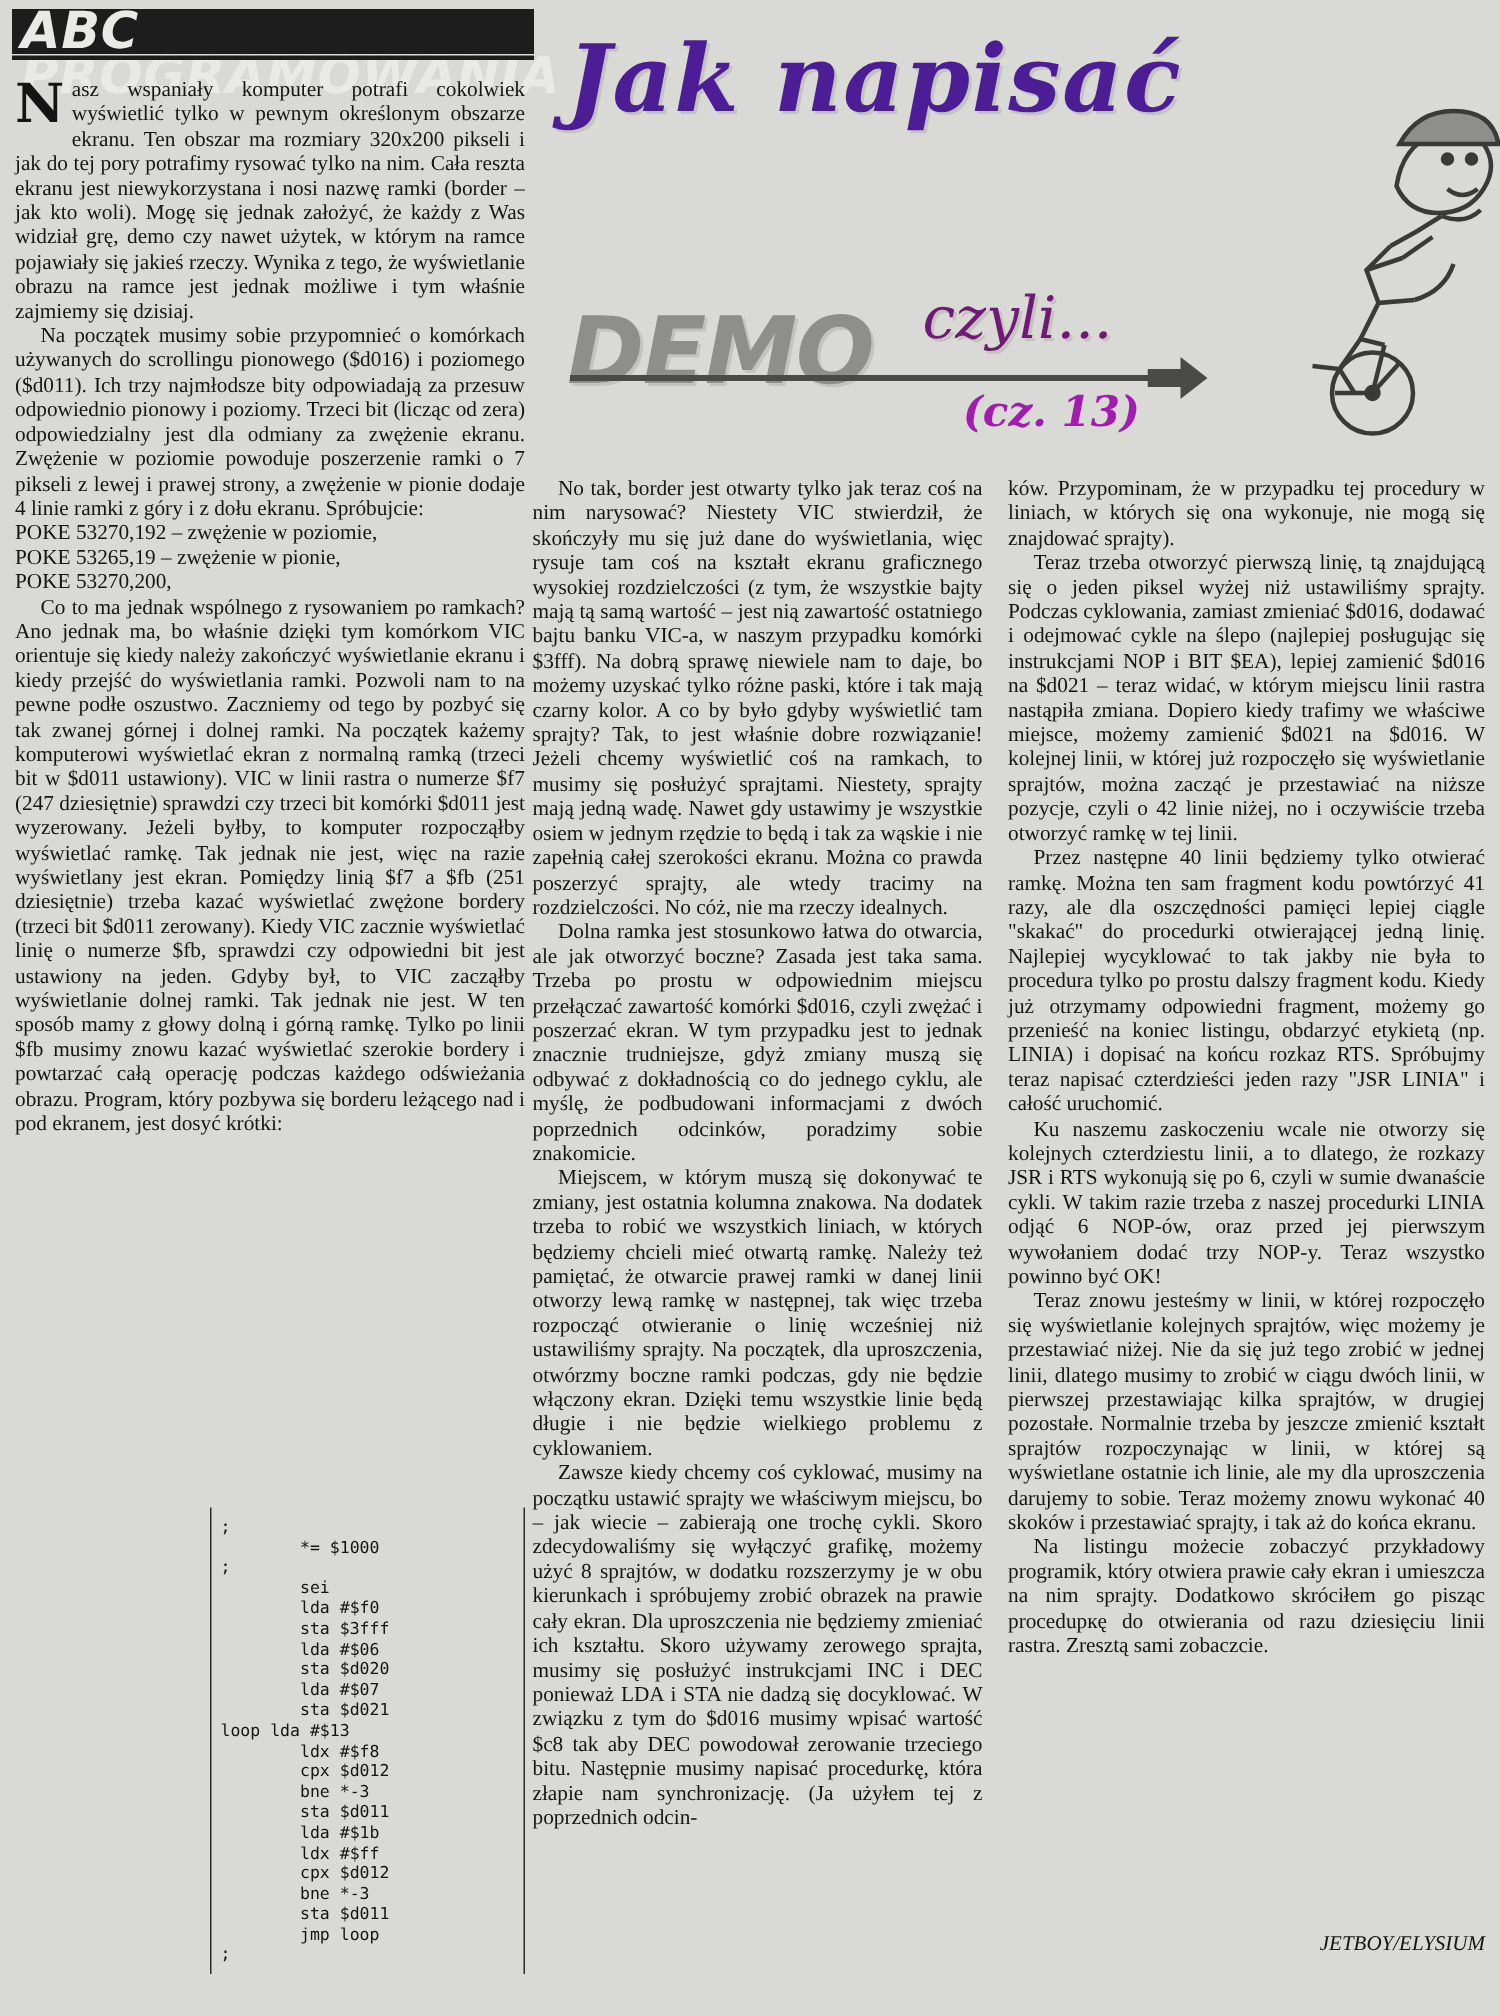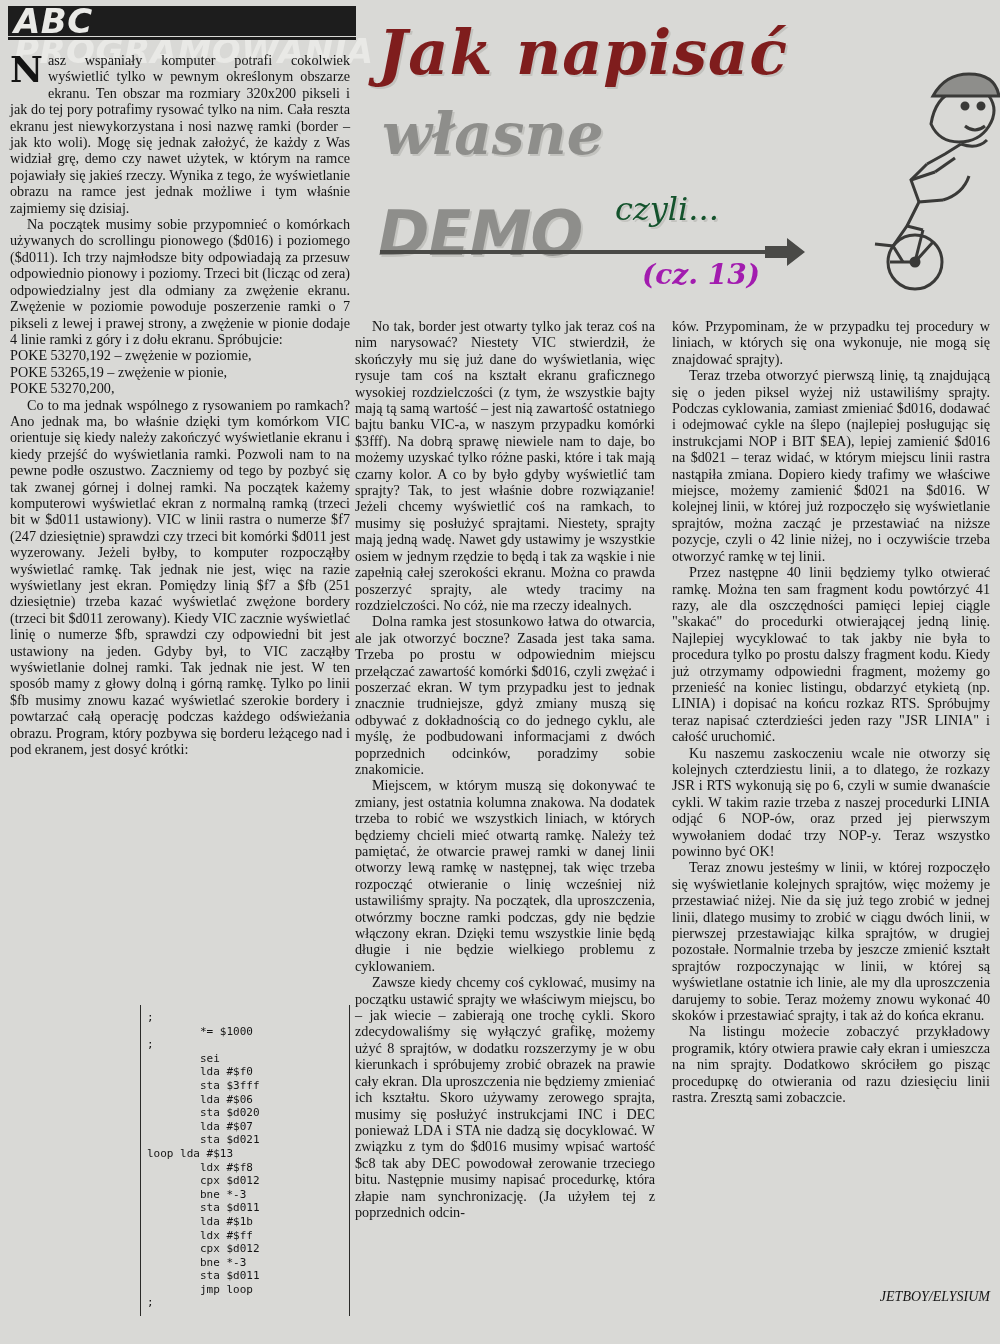--- a/index.html
+++ b/index.html
@@ -35,21 +35,21 @@
   }
   
   .titleart{
     position:absolute;left:360px;top:0px;width:640px;height:310px;
   }
   .t-jak{
     position:absolute;left:18px;top:16px;
     font-family:"DejaVu Serif", serif;
     font-style:italic;font-weight:bold;
     font-size:62px;
-    color:#7f1d1d;
+    color:#4c1d95;
     text-shadow:2px 2px 0 #c3c3bf;
     letter-spacing:1px;
     white-space:nowrap;
   }
   .t-wlasne{
     position:absolute;left:22px;top:100px;
     font-family:"DejaVu Serif", serif;
     font-style:italic;font-weight:bold;
     font-size:58px;
     color:#8e8e8b;
@@ -64,22 +64,22 @@
     color:#8e8e8b;
     text-shadow:2px 2px 0 #c3c3bf;
     letter-spacing:-1px;
     white-space:nowrap;
     margin-top:22px;
   }
   .t-czyli{
     position:absolute;left:255px;top:190px;
     font-family:"DejaVu Serif", serif;
     font-style:italic;
-    font-size:32px;
-    color:#14532d;
+    font-size:39px;
+    color:#701a75;
     text-shadow:2px 2px 0 #c3c3bf;
     white-space:nowrap;
   }
   .t-underline{
     position:absolute;left:20px;top:250px;width:390px;height:4px;background:#4a4a47;
   }
   .t-arrow{
     position:absolute;left:405px;top:238px;
   }
   .t-cz13{
@@ -146,21 +146,20 @@
 </head>
 <body>
 
 <div class="page">
 
   <div class="masthead">ABC PROGRAMOWANIA</div>
   <div class="masthead-rule"></div>
 
   <div class="titleart">
     <div class="t-jak">Jak napisać</div>
-    <div class="t-wlasne">własne</div>
     <div class="t-demo">DEMO</div>
     <div class="t-czyli">czyli...</div>
     <div class="t-underline"></div>
     <svg class="t-arrow" width="40" height="34" viewBox="0 0 40 34">
       <polygon points="0,8 22,8 22,0 40,14 22,28 22,20 0,20" fill="#4a4a47"></polygon>
     </svg>
     <div class="t-cz13">(cz. 13)</div>
 
     <svg class="cyclist" viewBox="0 0 190 300">
       <g stroke="#3a3a38" stroke-width="3" fill="none">

